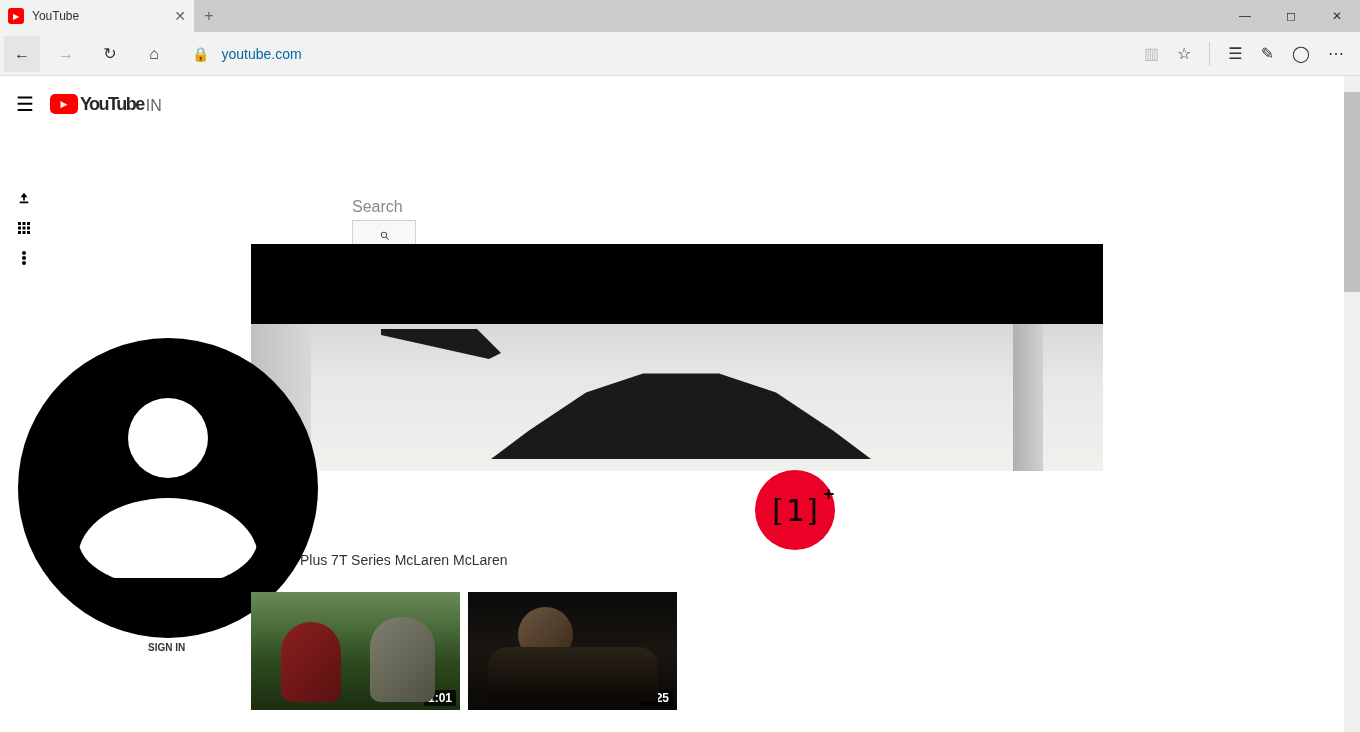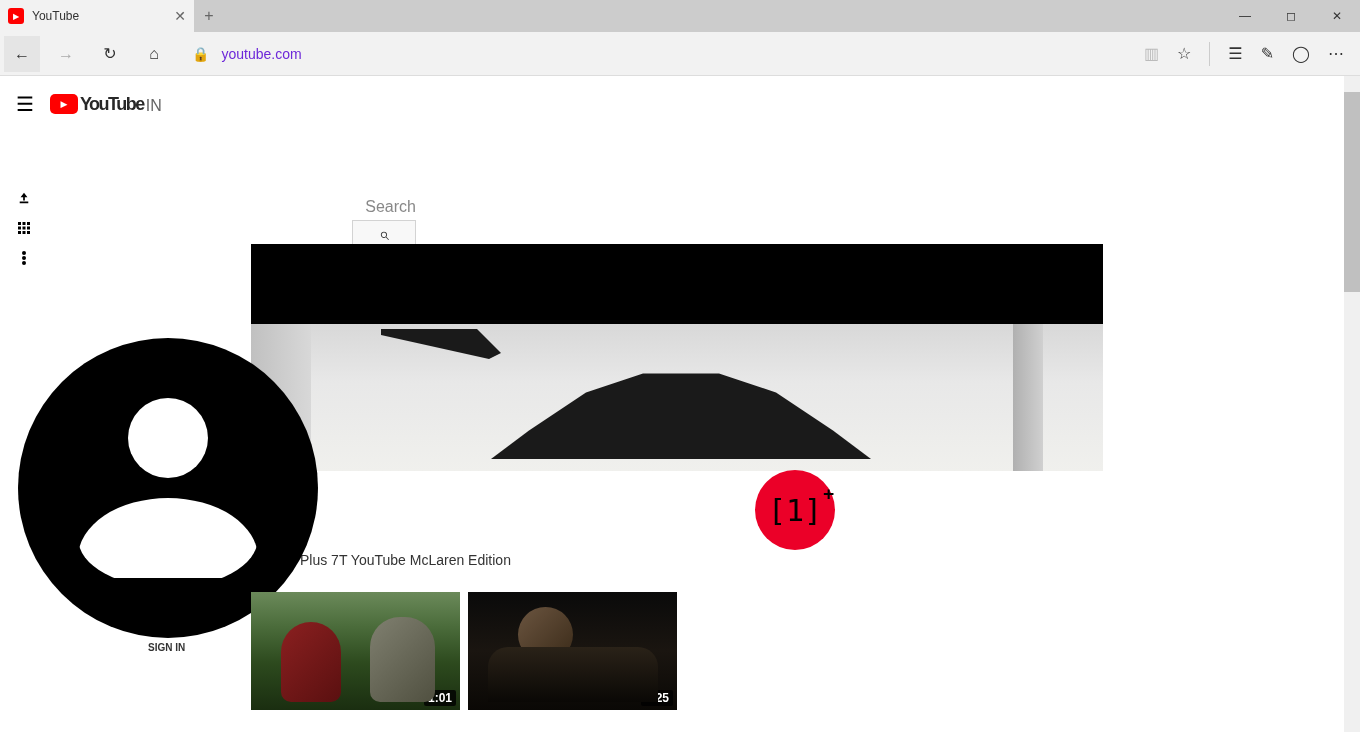--- a/index.html
+++ b/index.html
@@ -16,21 +16,21 @@
     .new-tab { width: 30px; display: flex; align-items: center; justify-content: center; cursor: pointer; font-size: 16px; color: #666; }
     .window-controls { margin-left: auto; display: flex; gap: 0; height: 32px; }
     .window-controls > div { width: 46px; display: flex; align-items: center; justify-content: center; font-size: 12px; color: #333; cursor: pointer; }
     
     .nav-bar { height: 44px; background: #f2f2f2; display: flex; align-items: center; padding: 0 4px; gap: 8px; border-bottom: 1px solid #ddd; }
     .nav-btn { width: 36px; height: 36px; display: flex; align-items: center; justify-content: center; font-size: 16px; color: #333; cursor: pointer; }
     .nav-btn.back { background: #e5e5e5; }
     .nav-btn.forward { color: #aaa; }
     .url-section { flex: 1; display: flex; align-items: center; padding: 0 12px; gap: 12px; }
     .lock-icon { font-size: 14px; color: #666; }
-    .url-text { font-size: 14px; color: #6d28d9; }
+    .url-text { font-size: 14px; color: #0369a1; }
     .nav-right { display: flex; align-items: center; gap: 18px; padding-right: 12px; }
     .nav-right-icon { font-size: 16px; color: #333; cursor: pointer; }
     .nav-separator { width: 1px; height: 24px; background: #ccc; }
     
     
     .content { flex: 1; background: #fff; position: relative; overflow: hidden; }
     .scrollbar { position: absolute; right: 0; top: 0; width: 16px; height: 100%; background: #f0f0f0; }
     .scroll-thumb { position: absolute; right: 0; top: 16px; width: 16px; height: 200px; background: #c0c0c0; }
     
     
@@ -40,21 +40,21 @@
     .yt-logo-icon { width: 28px; height: 20px; background: #ff0000; border-radius: 5px; display: flex; align-items: center; justify-content: center; }
     .yt-logo-icon::after { content: "▶"; color: #fff; font-size: 9px; }
     .yt-logo-text { font-weight: bold; font-size: 18px; letter-spacing: -1.5px; color: #282828; }
     .yt-country { font-size: 16px; color: #666; align-self: flex-start; margin-top: 4px; }
     
     
     .side-icons { position: absolute; left: 18px; top: 116px; display: flex; flex-direction: column; gap: 18px; }
     .side-icon { width: 12px; height: 12px; display: flex; align-items: center; justify-content: center; cursor: pointer; }
     
     
-    .search-wrap { position: absolute; left: 352px; top: 122px; text-align: right; }
+    .search-wrap { position: absolute; left: 352px; top: 122px; }
     .search-label { font-size: 16px; color: #888; margin-bottom: 4px; }
     .search-btn { width: 64px; height: 28px; background: #f8f8f8; border: 1px solid #d3d3d3; display: flex; align-items: center; justify-content: center; cursor: pointer; }
     .search-btn::after { content: "⌕"; font-size: 18px; color: #333; transform: scaleX(-1); }
     
     
     .banner { position: absolute; left: 251px; top: 168px; width: 852px; height: 227px; }
     .banner-top { height: 80px; background: #000; }
     .banner-main { height: 147px; background: linear-gradient(to bottom, #d8d8d8 0%, #e8e8e8 40%, #f0f0ed 100%); position: relative; overflow: hidden; }
     .banner-pillar-left { position: absolute; left: 0; top: 0; width: 60px; height: 100%; background: linear-gradient(to right, #c0c0c0, #d8d8d8); }
     .banner-pillar-right { position: absolute; right: 60px; top: 0; width: 30px; height: 100%; background: linear-gradient(to right, #b0b0b0, #d0d0d0); }
@@ -174,21 +174,21 @@
         <div class="banner-pillar-right"></div>
         <div class="banner-arm"></div>
         <div class="car-body"></div>
       </div>
     </div>
 
     <div class="brand-circle">
       <div class="brand-inner">[1]<span class="brand-plus">+</span></div>
     </div>
 
-    <div class="promo-text">Plus 7T YouTube McLaren Edition</div>
+    <div class="promo-text">Plus 7T Series McLaren McLaren</div>
 
     <div class="avatar-big">
       <div class="avatar-head"></div>
       <div class="avatar-body"></div>
     </div>
     <div class="sign-in-text">SIGN IN</div>
 
     <div class="thumb-row">
       <div class="thumb thumb1">
         <span class="thumb-time">1:01</span>

